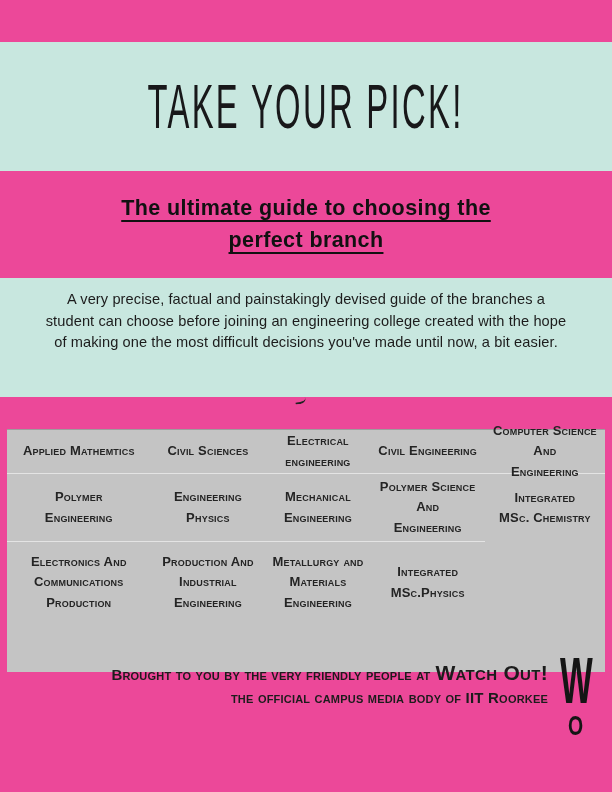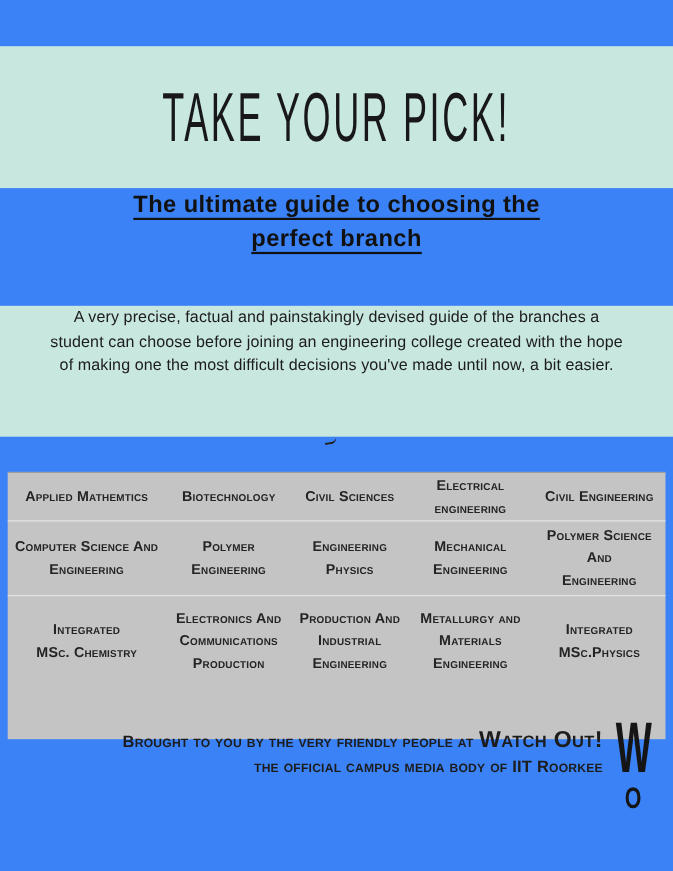--- a/index.html
+++ b/index.html
@@ -7,21 +7,21 @@
     --gray: #c4c4c4;
     --ink: #1d1d1d;
   }
   * { margin: 0; padding: 0; box-sizing: border-box; }
   html, body { background: #ffffff; }
   body { font-family: "Liberation Sans", sans-serif; color: var(--ink); }
   .page {
     position: relative;
     width: 612px;
     height: 792px;
-    background: #3b82f6;
+    background: #ec4899;
     overflow: hidden;
   }
 
   
   .banner {
     position: absolute;
     left: 0; top: 42px;
     width: 612px; height: 129px;
     background: var(--mint);
     display: flex; align-items: center; justify-content: center;
@@ -35,21 +35,21 @@
     transform: scale(0.78, 1.5);
     transform-origin: center;
     white-space: nowrap;
   }
 
   
   .heading-section {
     position: absolute;
     left: 0; top: 171px;
     width: 612px; height: 107px;
-    display: flex; align-items: flex-start; justify-content: center;
+    display: flex; align-items: center; justify-content: center;
   }
   .heading {
     font-size: 21.5px;
     font-weight: bold;
     letter-spacing: 0.4px;
     text-align: center;
     white-space: pre-line;
     line-height: 1.45;
     text-decoration: underline;
     text-underline-offset: 5px;
@@ -57,21 +57,21 @@
     color: #111;
   }
 
   
   .intro-section {
     position: absolute;
     left: 0; top: 278px;
     width: 612px; height: 119px;
     background: var(--mint);
     text-align: center;
-    padding-top: 1px;
+    padding-top: 11px;
   }
   .intro-paragraph {
     font-size: 14.6px;
     line-height: 1.48;
     color: #1c1c1c;
     white-space: pre-line;
     letter-spacing: 0.1px;
   }
   .intro-postscript {
     margin-top: 11px;
@@ -192,21 +192,20 @@
   <div class="intro-section">
     <div class="intro-paragraph">A very precise, factual and painstakingly devised guide of the branches a
 student can choose before joining an engineering college created with the hope
 of making one the most difficult decisions you've made until now, a bit easier.</div>
   </div>
 
   <div class="stray-mark"></div>
 
   <div class="branch-table">
     <div class="branch-cell">Applied Mathemtics</div>
-    <div class="branch-cell">Biotechnology</div>
     <div class="branch-cell">Civil Sciences</div>
     <div class="branch-cell">Electrical engineering</div>
     <div class="branch-cell">Civil Engineering</div>
 
     <div class="branch-cell">Computer Science And
 Engineering</div>
     <div class="branch-cell">Polymer
 Engineering</div>
     <div class="branch-cell">Engineering
 Physics</div>

